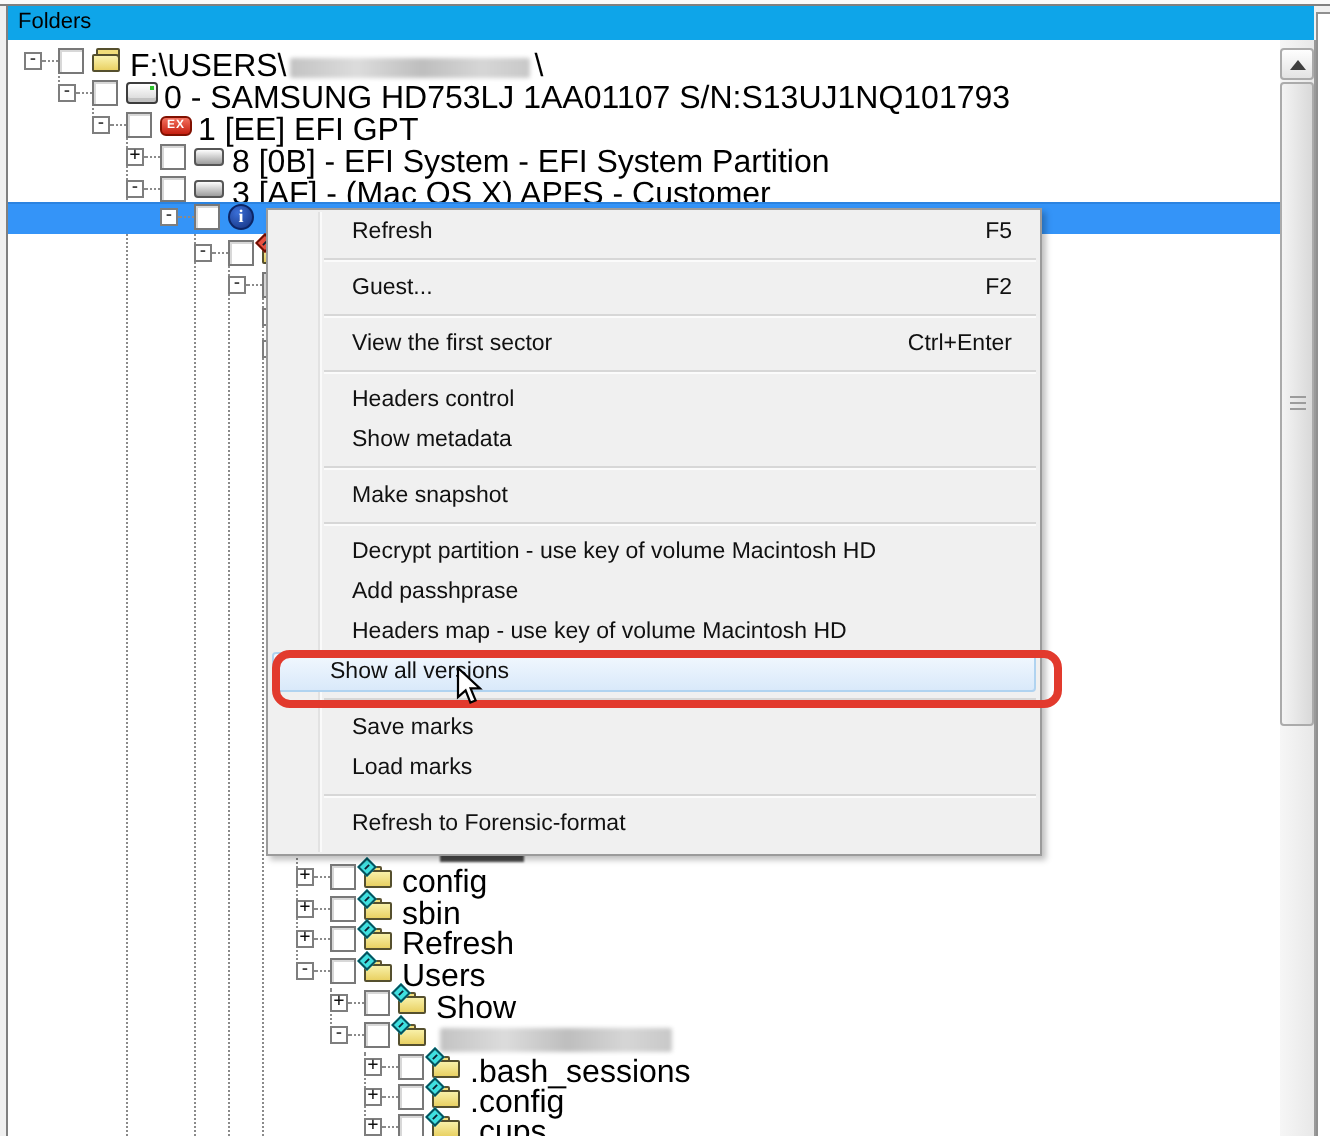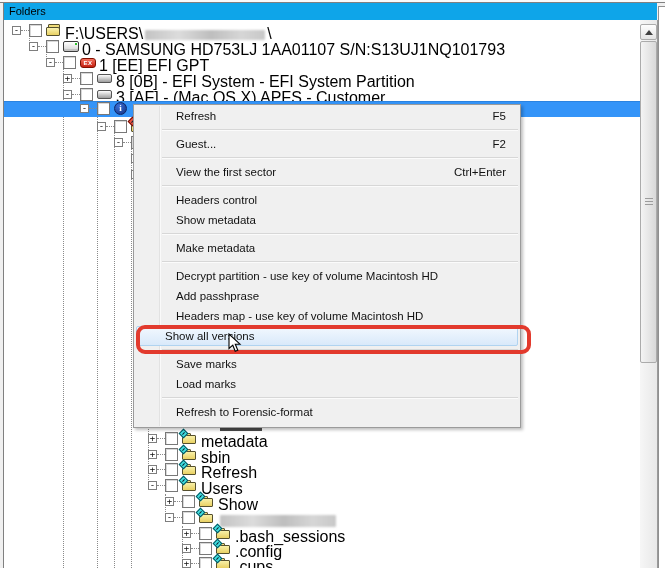--- a/index.html
+++ b/index.html
@@ -200,21 +200,21 @@
     <span class="smudge"></span>
   </div>
 
   <div class="trow" style="top:431px;--E:144px">
     <span class="exp">+</span>
     <span class="stub"></span>
     <span class="cb"></span>
     <span class="ic fold">
         <i class="badge"></i>
       </span>
-    <span class="lbl">metadata</span>
+    <span class="lbl">config</span>
   </div>
   <div class="trow" style="top:447px;--E:144px">
     <span class="exp">+</span>
     <span class="stub"></span>
     <span class="cb"></span>
     <span class="ic fold">
         <i class="badge"></i>
       </span>
     <span class="lbl">sbin</span>
   </div>
@@ -291,21 +291,21 @@
     <div class="gutter"></div>
     <div class="mitem"><span>Refresh</span><span class="sc">F5</span></div>
     <div class="msep"></div>
     <div class="mitem"><span>Guest...</span><span class="sc">F2</span></div>
     <div class="msep"></div>
     <div class="mitem"><span>View the first sector</span><span class="sc">Ctrl+Enter</span></div>
     <div class="msep"></div>
     <div class="mitem"><span>Headers control</span></div>
     <div class="mitem"><span>Show metadata</span></div>
     <div class="msep"></div>
-    <div class="mitem"><span>Make metadata</span></div>
+    <div class="mitem"><span>Make snapshot</span></div>
     <div class="msep"></div>
     <div class="mitem"><span>Decrypt partition - use key of volume Macintosh HD</span></div>
     <div class="mitem"><span>Add passhprase</span></div>
     <div class="mitem"><span>Headers map - use key of volume Macintosh HD</span></div>
     <div class="mitem hot"><span>Show all versions</span></div>
     <div class="msep"></div>
     <div class="mitem"><span>Save marks</span></div>
     <div class="mitem"><span>Load marks</span></div>
     <div class="msep"></div>
     <div class="mitem"><span>Refresh to Forensic-format</span></div>

